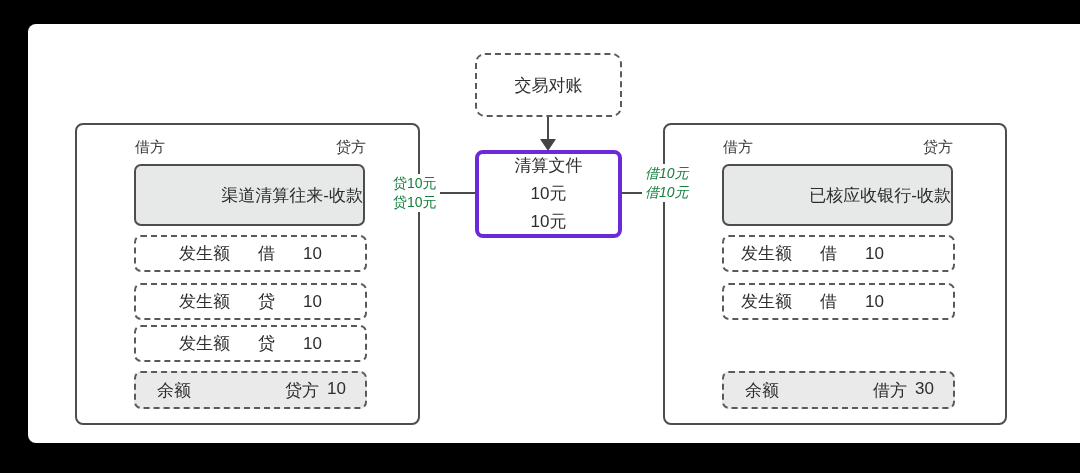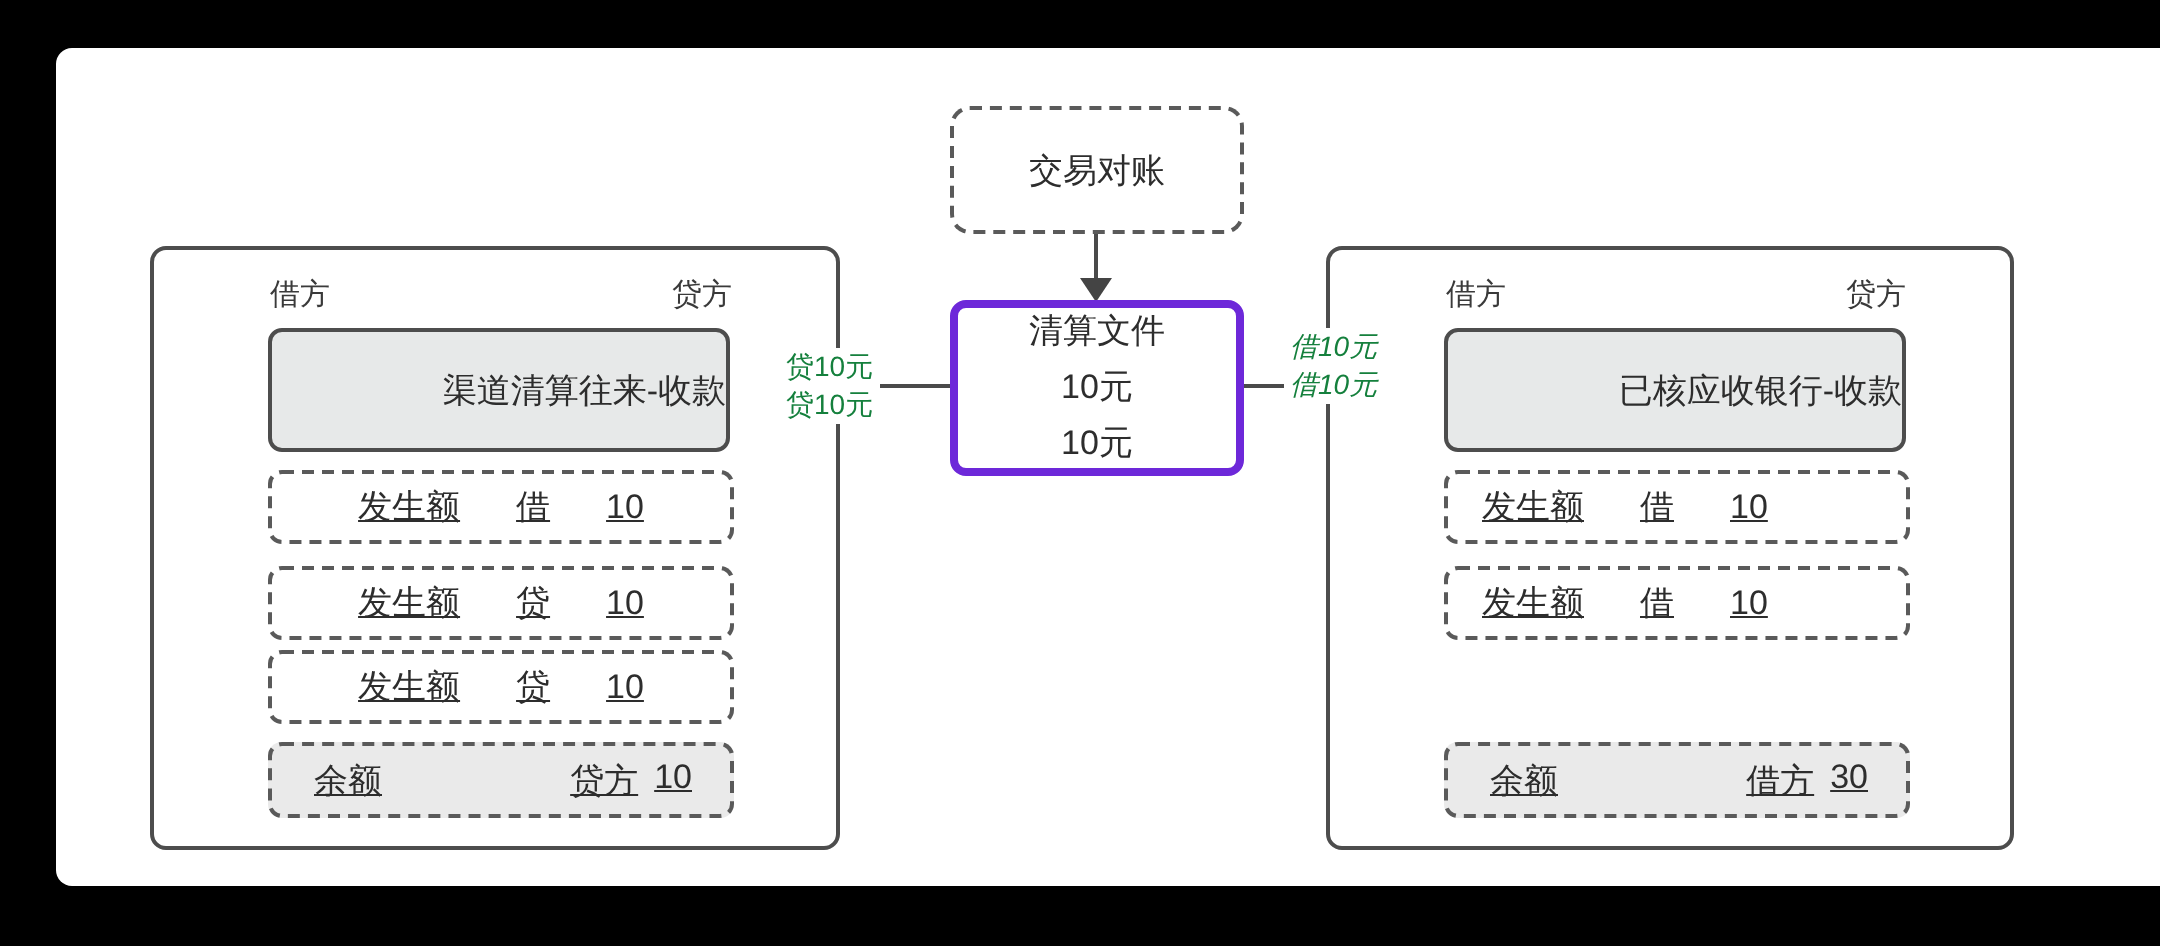--- a/index.html
+++ b/index.html
@@ -84,21 +84,20 @@
     border: 2px solid #4d4d4d; border-radius: 7px;
     display: flex; align-items: center; justify-content: flex-end;
     font-size: 17px;
   }
   .row {
     position: absolute; left: 57px; width: 233px; height: 37px;
     border: 2px dashed #5a5a5a; border-radius: 7px;
     background: #ffffff;
     display: flex; align-items: center;
     font-size: 17px;
-    text-decoration: underline;
   }
   .row.entry.centered { justify-content: center; }
   .row.entry.leftalign { justify-content: flex-start; padding-left: 17px; }
   .row.entry .gap { display: inline-block; width: 28px; }
   .r1 { top: 110px; }
   .r2 { top: 158px; }
   .r3 { top: 200px; }
   .rb { top: 246px; height: 38px; }
   .row.balance {
     background: #eaeaea;

